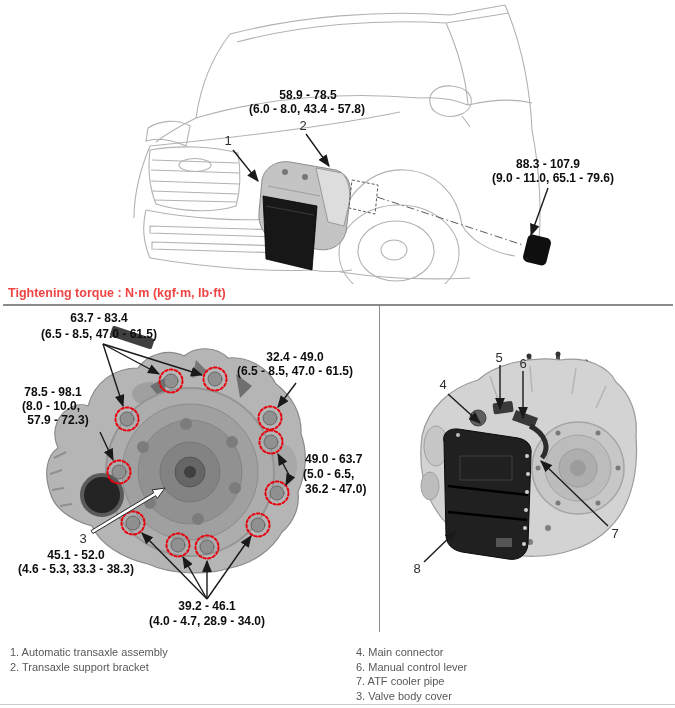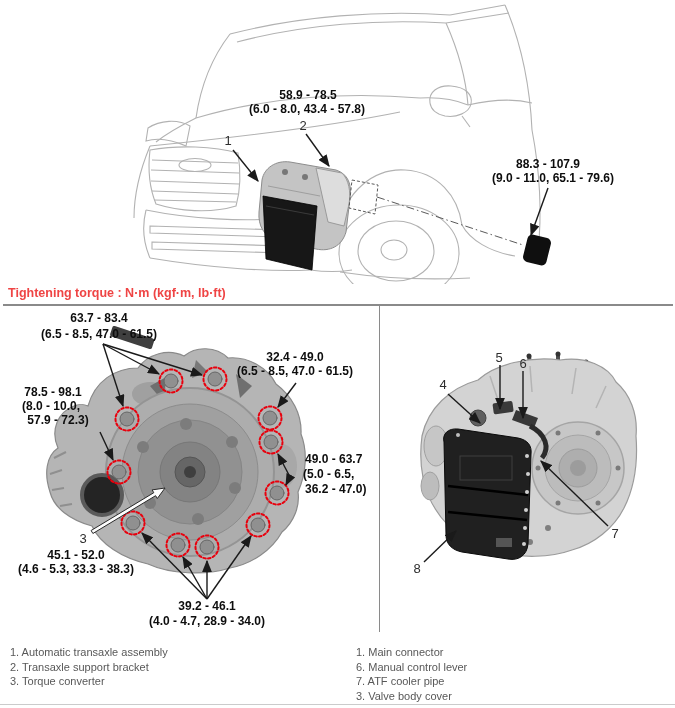--- a/index.html
+++ b/index.html
@@ -301,23 +301,22 @@
     <text class="callout" x="63" y="83" text-anchor="middle">4</text>
     <text class="callout" x="119" y="56" text-anchor="middle">5</text>
     <text class="callout" x="143" y="62" text-anchor="middle">6</text>
     <text class="callout" x="235" y="232" text-anchor="middle">7</text>
     <text class="callout" x="37" y="267" text-anchor="middle">8</text>
   </svg>
 
   <div class="abs legend-col" id="legend-left">
     <div>1. Automatic transaxle assembly</div>
     <div>2. Transaxle support bracket</div>
-    <div>3. Torque converter</div>
   </div>
   <div class="abs legend-col" id="legend-right">
-    <div>1. Main connector</div>
+    <div>4. Main connector</div>
     <div>6. Manual control lever</div>
     <div>7. ATF cooler pipe</div>
     <div>3. Valve body cover</div>
   </div>
 
   <div class="abs" id="bottom-rule"></div>
 </div>
 
 </body></html>

